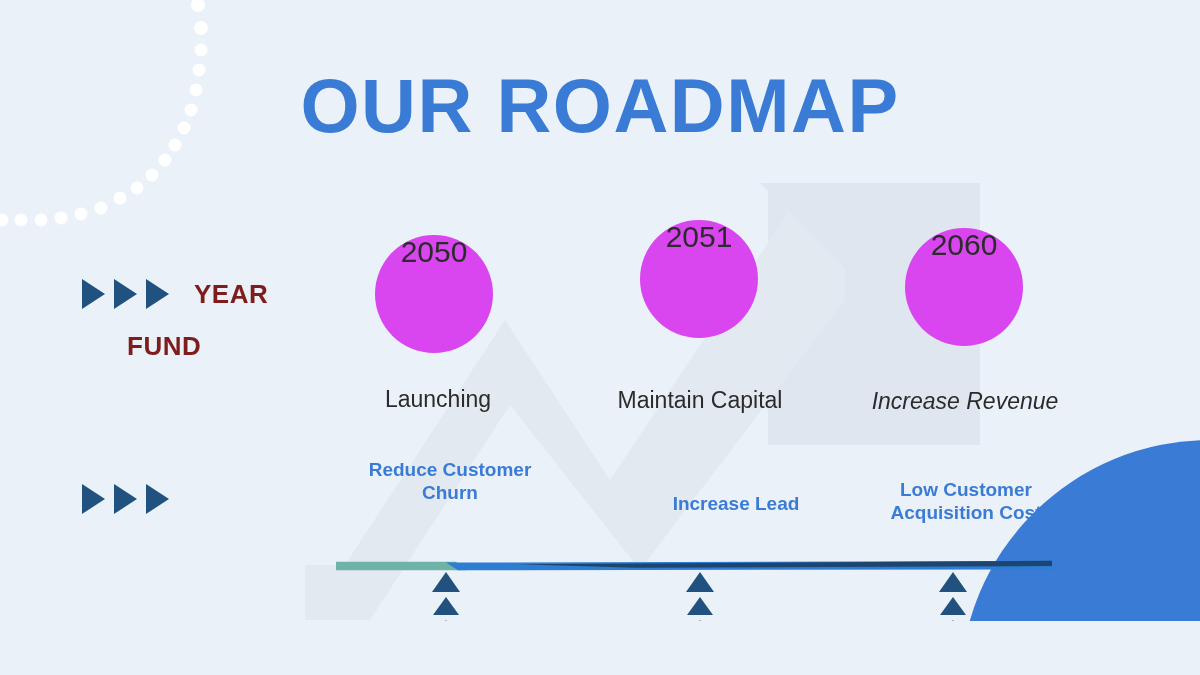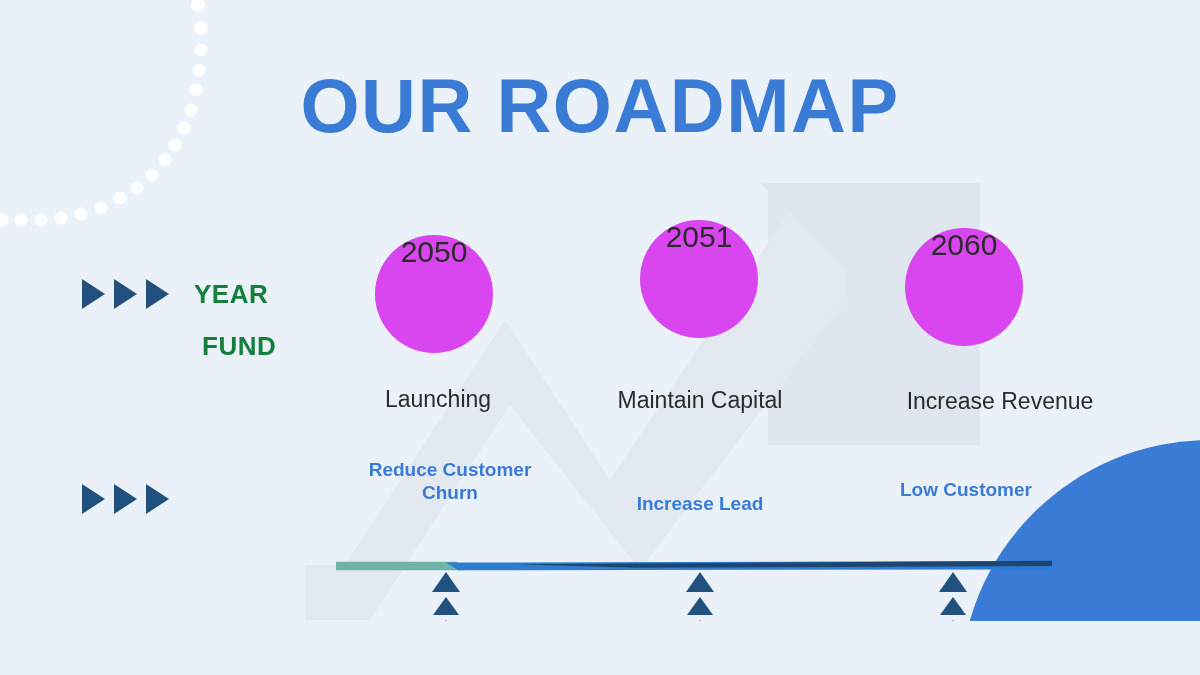--- a/index.html
+++ b/index.html
@@ -42,25 +42,25 @@
   .arrow-group { display:flex; gap:9px; width:100px; }
   .arrow-right {
     width:0; height:0;
     border-top:15px solid transparent;
     border-bottom:15px solid transparent;
     border-left:23px solid #21527f;
   }
   .legend-label {
     font-size:26px;
     font-weight:bold;
-    color:#15803d;
+    color:#7f1d1d;
     letter-spacing:0.5px;
     margin-left:12px;
   }
-  .legend-label.pad { margin-left:120px; }
+  .legend-label.pad { margin-left:45px; }
   #legend-bottom-arrows {
     position:absolute;
     left:82px; top:484px;
     display:flex; gap:9px;
   }
   .circle {
     position:absolute;
     width:118px; height:118px;
     border-radius:50%;
     background:#d946ef;
@@ -185,30 +185,31 @@
   <div class="milestone-title" style="left:438px; top:386px;">Launching</div>
   <div class="milestone-sub" style="left:450px; top:459px; width:290px;">
     <div>Reduce Customer</div>
     <div>Churn</div>
   </div>
 
   <div class="circle" style="left:640px; top:220px;">
     <span>2051</span>
   </div>
   <div class="milestone-title" style="left:700px; top:387px;">Maintain Capital</div>
-  <div class="milestone-sub" style="left:700px; top:493px; width:290px;">
+  <div class="milestone-sub" style="left:736px; top:493px; width:290px;">
     <div>Increase Lead</div>
   </div>
 
   <div class="circle" style="left:905px; top:228px;">
     <span>2060</span>
   </div>
-  <div class="milestone-title" style="left:1000px; top:388px;">Increase Revenue</div>
+  <div class="milestone-title" style="left:965px; top:388px;font-style:italic;">Increase Revenue</div>
   <div class="milestone-sub" style="left:966px; top:479px; width:300px;">
     <div>Low Customer</div>
+    <div>Acquisition Cost</div>
   </div>
 
   <svg id="timeline-bar" viewBox="0 0 716 14" preserveAspectRatio="none" xmlns="http://www.w3.org/2000/svg">
 
     <path d="M 0 2 L 120 2 L 130 12 L 0 12 Z" fill="#6fb3a8"></path>
 
     <path d="M 110 3 L 716 1 L 716 11 L 122 12 Z" fill="#2d7dd2"></path>
 
     <path d="M 180 5 L 716 1 L 716 7 L 300 9 Z" fill="#1d456f"></path>
   </svg>

